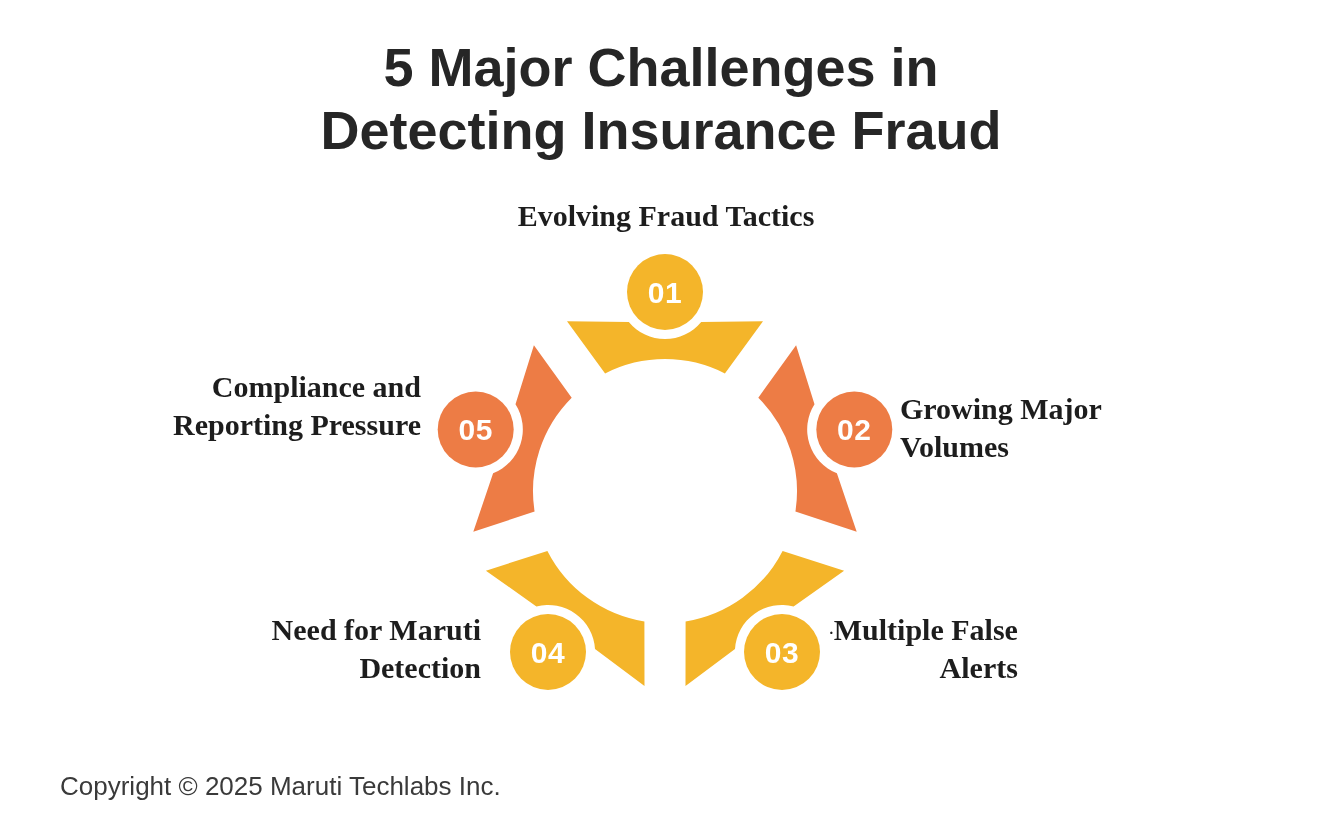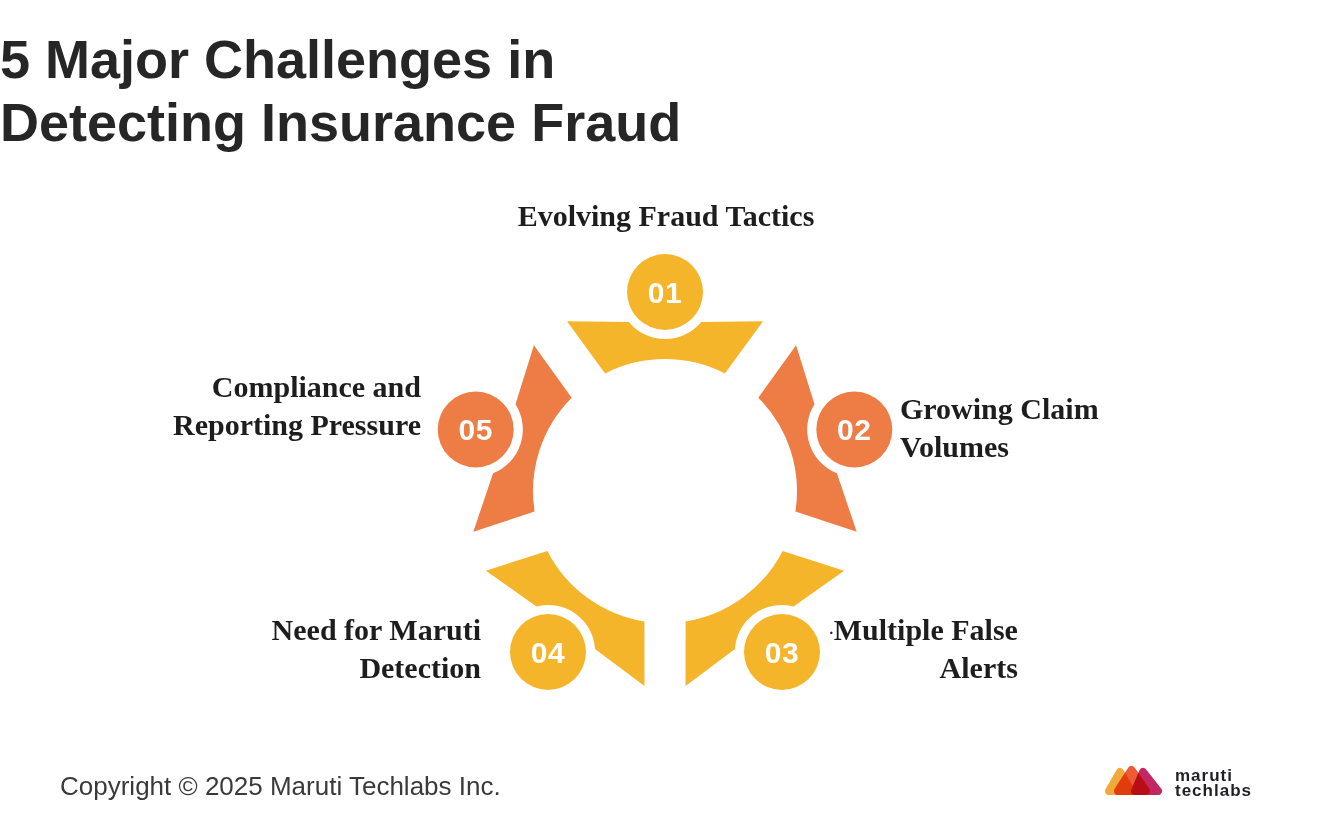--- a/index.html
+++ b/index.html
@@ -4,21 +4,22 @@
 <style>
   html,body{margin:0;padding:0;background:#ffffff;}
   .canvas{
     position:relative;
     width:1322px;height:827px;
     background:#ffffff;
     font-family:"Liberation Sans",sans-serif;
     overflow:hidden;
   }
   .title{
-    position:absolute;top:28px;left:0;width:100%;
+    position:absolute;top:36px;left:0;width:100%;
+    text-align:center;
     font-size:54px;line-height:63px;font-weight:800;
     color:#262626;letter-spacing:0px;
   }
   .title span{display:block;}
   #ring-svg{position:absolute;left:0;top:0;}
   .item-label{
     position:absolute;
     font-size:30px;line-height:38px;font-weight:700;
     color:#1d1d1d;
   }
@@ -69,46 +70,35 @@
       <path d="M 534.6,511.6 L 473.3,531.8 L 493.1,473.2 A 47 47 0 0 0 515.5,404.3 L 533.9,345.3 L 571.7,397.7 A 132 132 0 0 0 534.6,511.6 Z" fill="#ED7C45"></path>
       <circle cx="475.7" cy="429.5" r="38" fill="#ED7C45"></circle>
       <text x="475.7" y="440.0" text-anchor="middle" fill="#FFFFFF" font-family="&quot;Liberation Sans&quot;, sans-serif" font-size="30" font-weight="700" letter-spacing="0.5">05</text>
     </svg>
 
   <div class="item-label lbl-1">
     <span>Evolving Fraud Tactics</span>
   </div>
 
   <div class="item-label lbl-2">
-    <span>Growing Claim</span>
+    <span>Growing Major</span>
     <span>Volumes</span>
   </div>
 
   <div class="item-label lbl-3">
     <span><i class="mini-dot">.</i><i style="font-style:normal">Multiple False</i></span>
     <span>Alerts</span>
   </div>
 
   <div class="item-label lbl-4">
     <span>Need for Maruti</span>
     <span>Detection</span>
   </div>
 
   <div class="item-label lbl-5">
     <span>Compliance and</span>
     <span>Reporting Pressure</span>
   </div>
 
   <div class="footer">Copyright © 2025 Maruti Techlabs Inc.</div>
 
-  <div class="logo">
-    <svg width="64" height="36" viewBox="0 0 64 36">
-      <path d="M18 7 L29 26 L7 26 Z" fill="#F2A93B" stroke="#F2A93B" stroke-width="8" stroke-linejoin="round"></path>
-      <path d="M41 7 L56 26 L33 26 Z" fill="#C42563" stroke="#C42563" stroke-width="8" stroke-linejoin="round"></path>
-      <path d="M29.5 5 L44 26 L16 26 Z" fill="#EE5A35" stroke="#EE5A35" stroke-width="8" stroke-linejoin="round" style="mix-blend-mode:multiply"></path>
-    </svg>
-    <div class="logo-text">
-      <span>maruti</span>
-      <span>techlabs</span>
-    </div>
-  </div>
 
 </div>
 
 </body></html>

